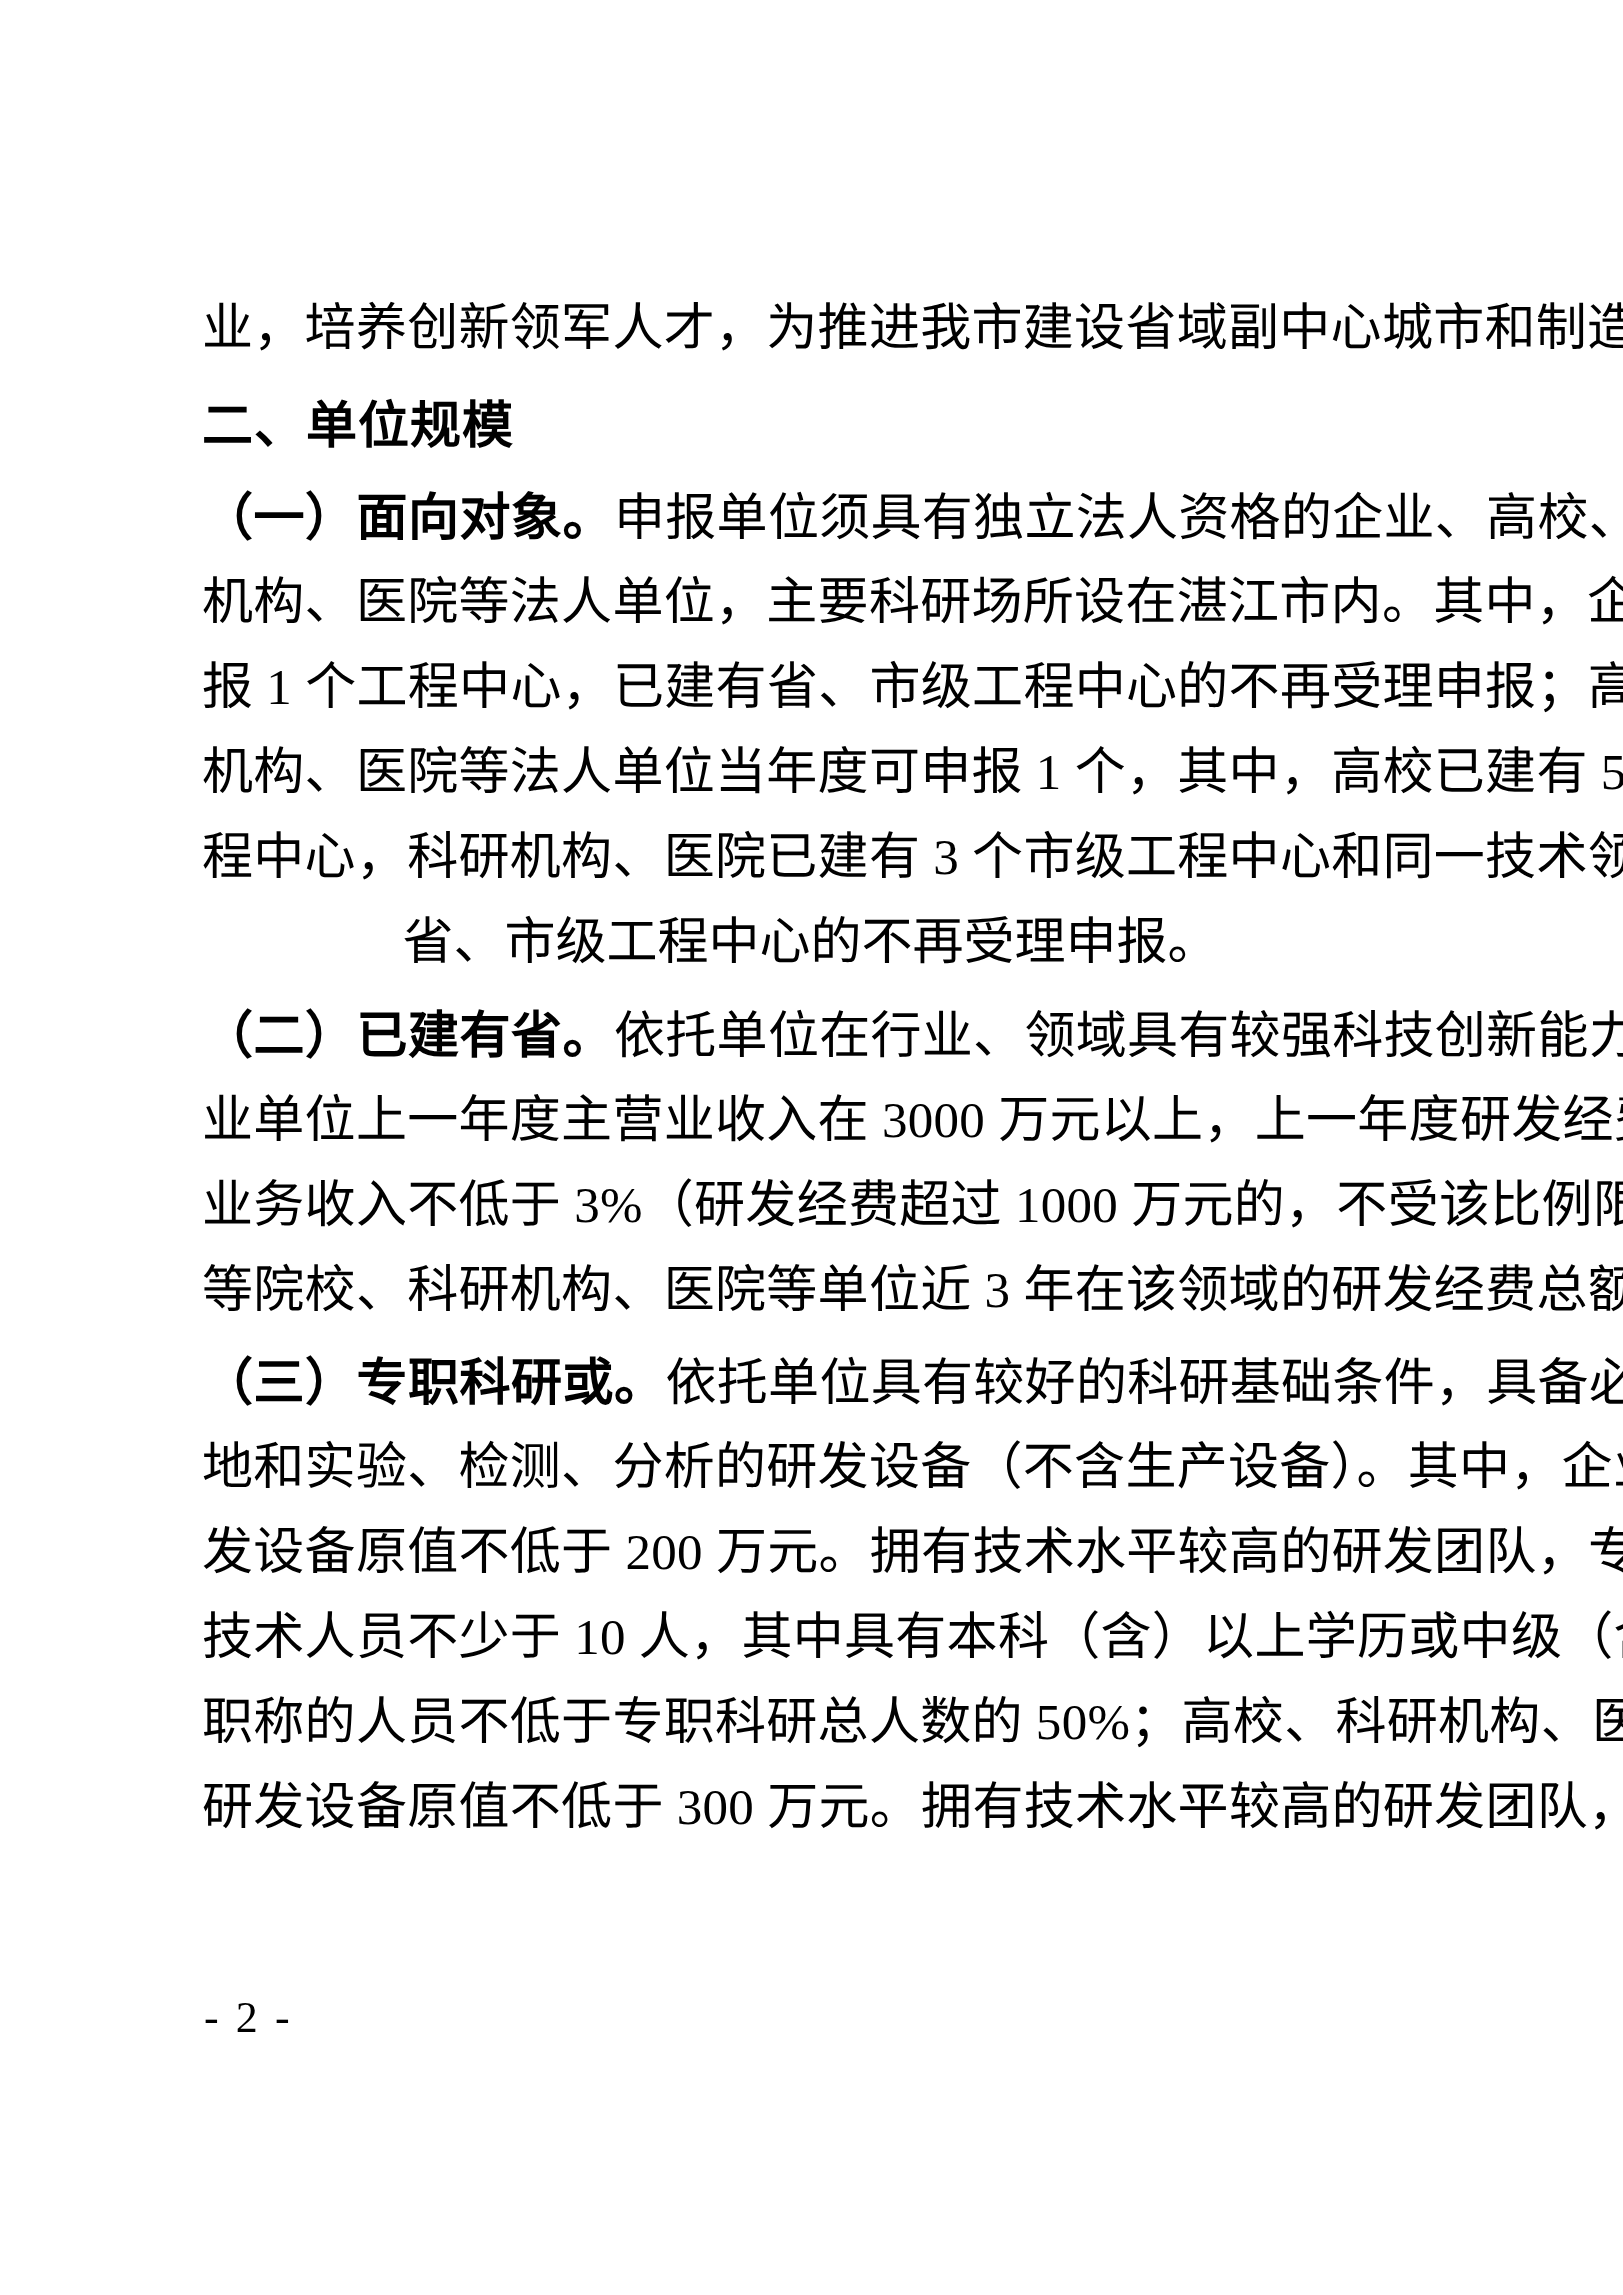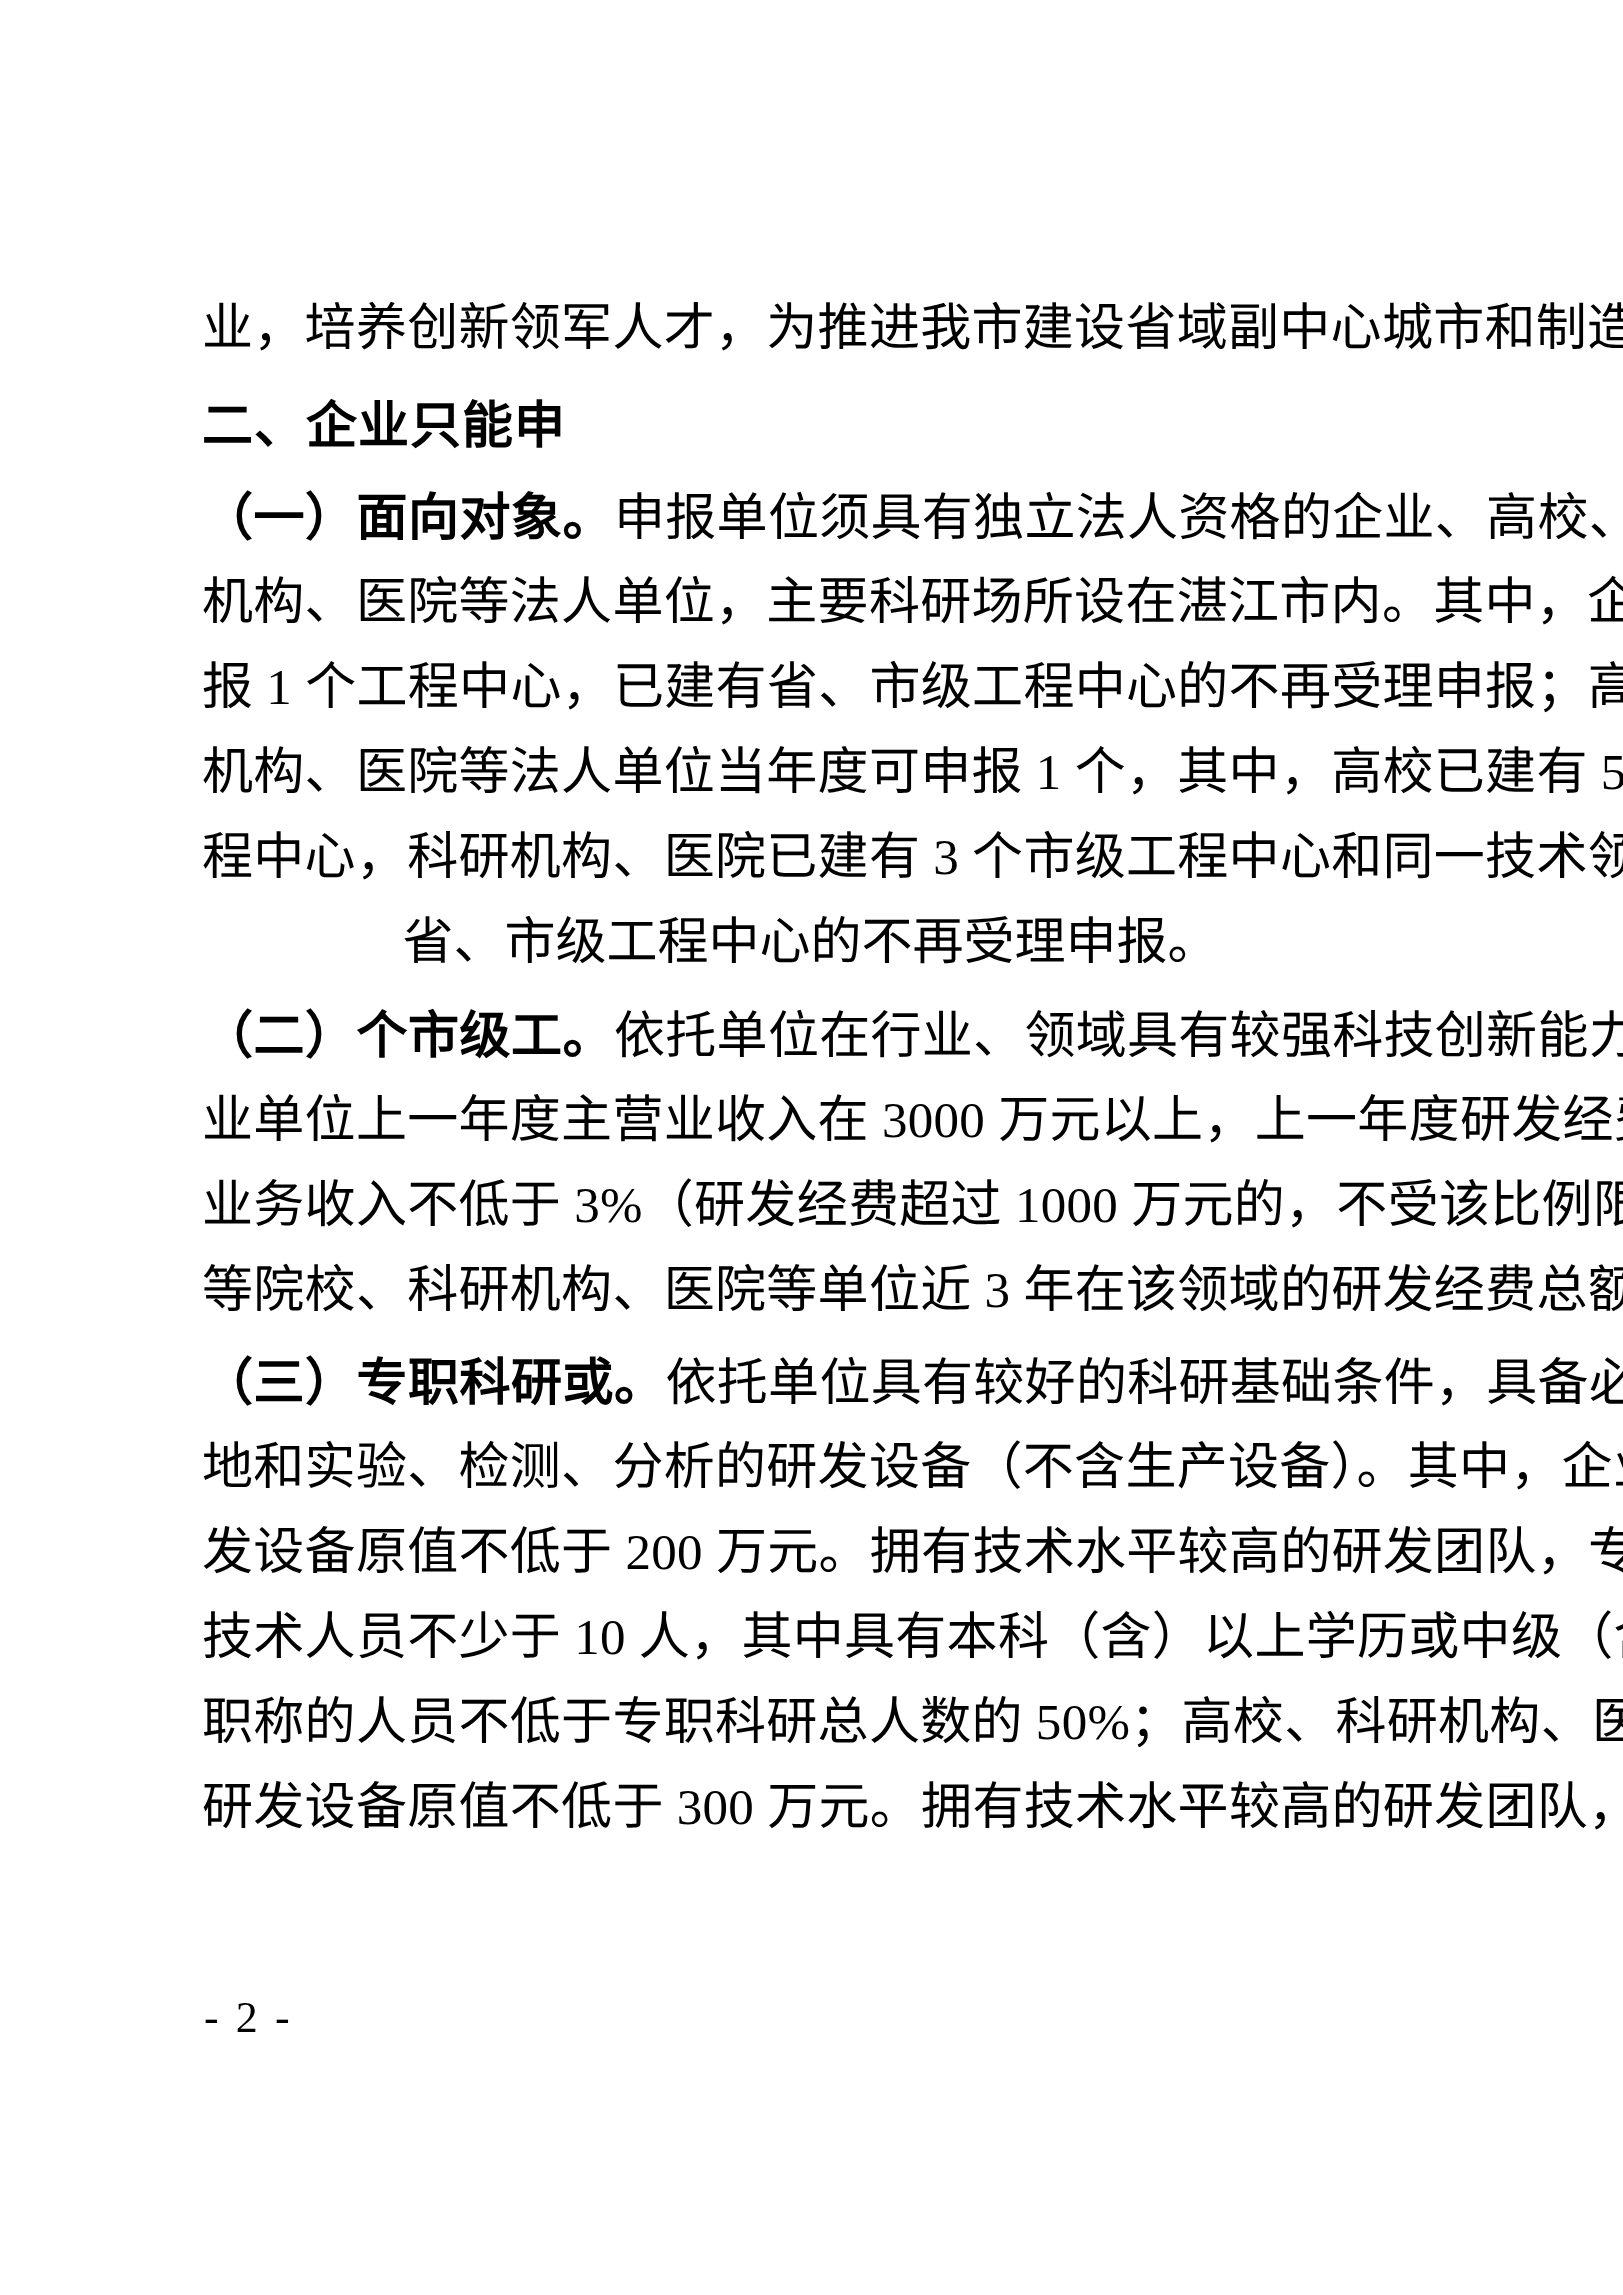--- a/index.html
+++ b/index.html
@@ -85,37 +85,37 @@
 <div class="page">
 
   <div class="content">
 
     <div>
       <span class="doc-line">业，培养创新领军人才，为推进我市建设省域副中心城市和制造业高质量</span>
     </div>
 
     <span class="gap-md"></span>
 
-    <span class="heading-line">二、企业只能申</span>
+    <span class="heading-line">二、单位规模</span>
 
     <span class="gap-sm"></span>
 
     <div>
       <span class="doc-line"><b class="bold">（一）面向对象。</b><span>申报单位须具有独立法人资格的企业、高校、科研</span></span>
       <span class="doc-line">机构、医院等法人单位，主要科研场所设在湛江市内。其中，企业只能申</span>
       <span class="doc-line">报 1 个工程中心，已建有省、市级工程中心的不再受理申报；高校、科研</span>
       <span class="doc-line">机构、医院等法人单位当年度可申报 1 个，其中，高校已建有 5 个市级工</span>
       <span class="doc-line">程中心，科研机构、医院已建有 3 个市级工程中心和同一技术领域已建有</span>
       <span class="doc-line tight">省、市级工程中心的不再受理申报。</span>
     </div>
 
     <span class="gap-sm"></span>
 
     <div>
-      <span class="doc-line"><b class="bold">（二）个市级工。</b><span>依托单位在行业、领域具有较强科技创新能力。企</span></span>
+      <span class="doc-line"><b class="bold">（二）已建有省。</b><span>依托单位在行业、领域具有较强科技创新能力。企</span></span>
       <span class="doc-line">业单位上一年度主营业收入在 3000 万元以上，上一年度研发经费占主营</span>
       <span class="doc-line">业务收入不低于 3%（研发经费超过 1000 万元的，不受该比例限制）；高</span>
       <span class="doc-line">等院校、科研机构、医院等单位近 3 年在该领域的研发经费总额不少于</span>
     </div>
 
     <span class="gap-sm"></span>
 
     <div>
       <span class="doc-line"><b class="bold">（三）专职科研或。</b><span>依托单位具有较好的科研基础条件，具备必要的场</span></span>
       <span class="doc-line">地和实验、检测、分析的研发设备（不含生产设备）。其中，企业单位研</span>

